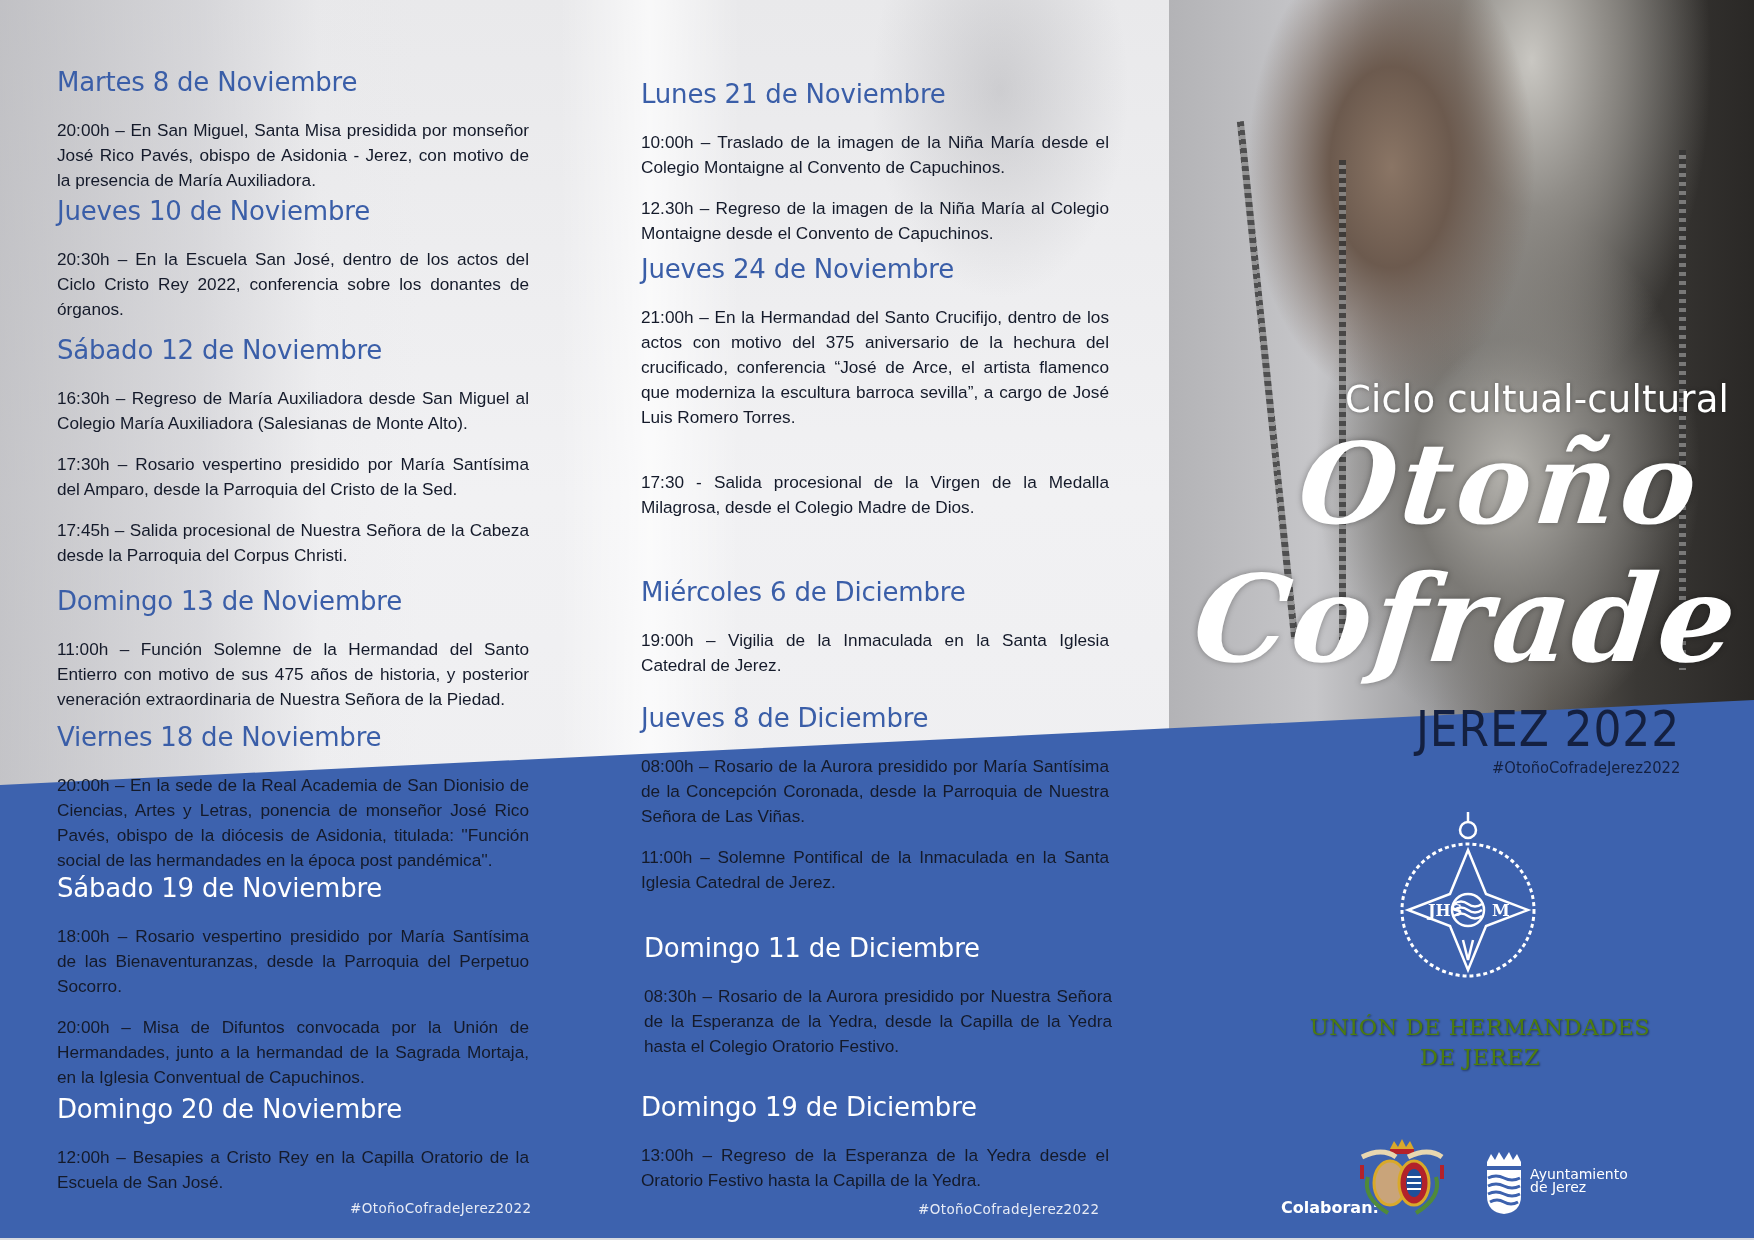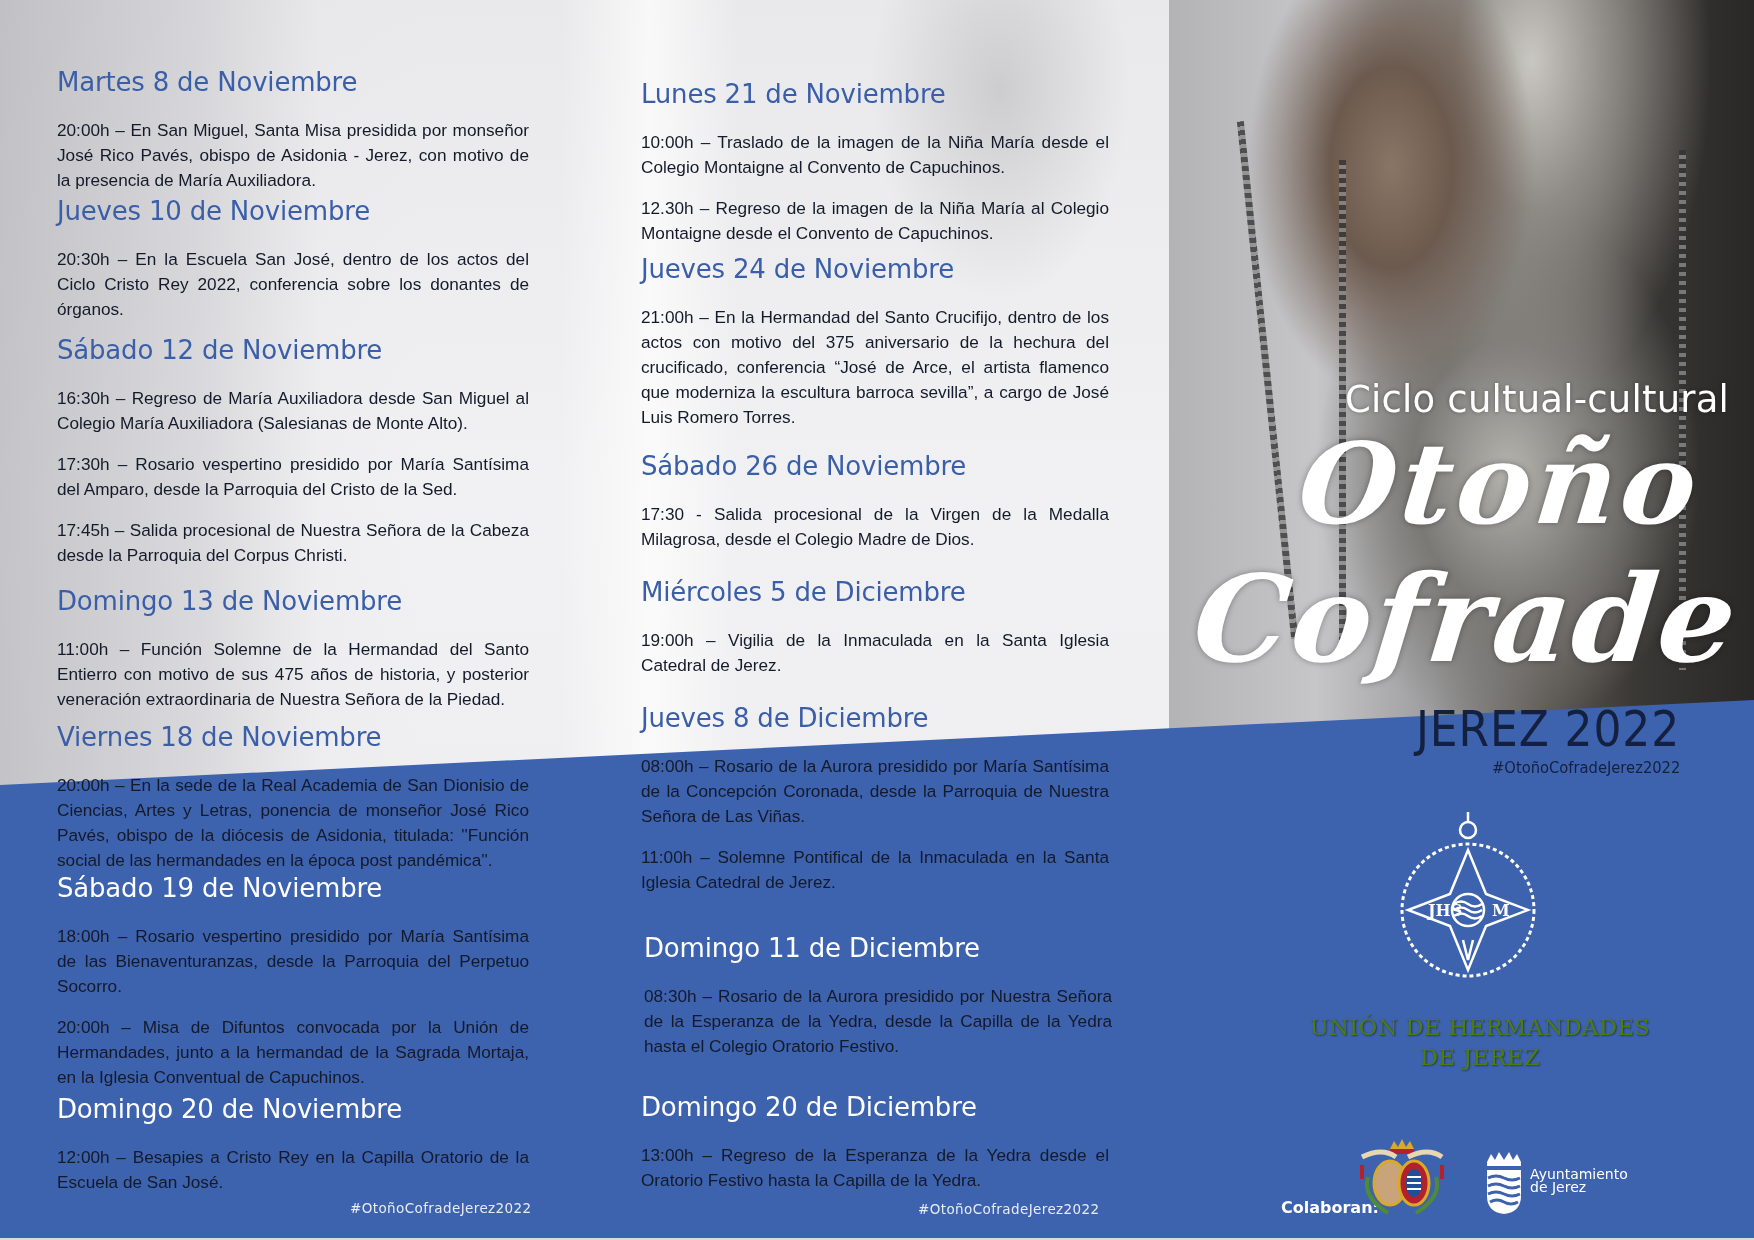--- a/index.html
+++ b/index.html
@@ -154,38 +154,37 @@
     <div class="day" style="top:12px;">
       <h2>Lunes 21 de Noviembre</h2>
       <p class="ev">10:00h – Traslado de la imagen de la Niña María desde el Colegio Montaigne al Convento de Capuchinos.</p>
       <p class="ev">12.30h – Regreso de la imagen de la Niña María al Colegio Montaigne desde el Convento de Capuchinos.</p>
     </div>
     <div class="day" style="top:187px;">
       <h2>Jueves 24 de Noviembre</h2>
       <p class="ev">21:00h – En la Hermandad del Santo Crucifijo, dentro de los actos con motivo del 375 aniversario de la hechura del crucificado, conferencia “José de Arce, el artista flamenco que moderniza la escultura barroca sevilla”, a cargo de José Luis Romero Torres.</p>
     </div>
     <div class="day" style="top:384px;">
-      <h2>Sábado 26 de Noviembre</h2>
       <p class="ev">17:30 - Salida procesional de la Virgen de la Medalla Milagrosa, desde el Colegio Madre de Dios.</p>
     </div>
     <div class="day" style="top:510px;">
-      <h2>Miércoles 5 de Diciembre</h2>
+      <h2>Miércoles 6 de Diciembre</h2>
       <p class="ev">19:00h – Vigilia de la Inmaculada en la Santa Iglesia Catedral de Jerez.</p>
     </div>
     <div class="day" style="top:636px;">
       <h2>Jueves 8 de Diciembre</h2>
       <p class="ev">08:00h – Rosario de la Aurora presidido por María Santísima de la Concepción Coronada, desde la Parroquia de Nuestra Señora de Las Viñas.</p>
       <p class="ev">11:00h – Solemne Pontifical de la Inmaculada en la Santa Iglesia Catedral de Jerez.</p>
     </div>
     <div class="day" style="top:866px; left:3px;">
       <h2 class="on-blue">Domingo 11 de Diciembre</h2>
       <p class="ev">08:30h – Rosario de la Aurora presidido por Nuestra Señora de la Esperanza de la Yedra, desde la Capilla de la Yedra hasta el Colegio Oratorio Festivo.</p>
     </div>
     <div class="day" style="top:1025px;">
-      <h2 class="on-blue">Domingo 20 de Diciembre</h2>
+      <h2 class="on-blue">Domingo 19 de Diciembre</h2>
       <p class="ev">13:00h – Regreso de la Esperanza de la Yedra desde el Oratorio Festivo hasta la Capilla de la Yedra.</p>
     </div>
   </div>
   <div class="hashtag" style="left:918px; top:1201px;">#OtoñoCofradeJerez2022</div>
 
   <div class="ciclo">Ciclo cultual-cultural</div>
   <div class="otono">Otoño</div>
   <div class="cofrade">Cofrade</div>
   <div class="jerez">JEREZ 2022</div>
   <div class="hashtag-right">#OtoñoCofradeJerez2022</div>

